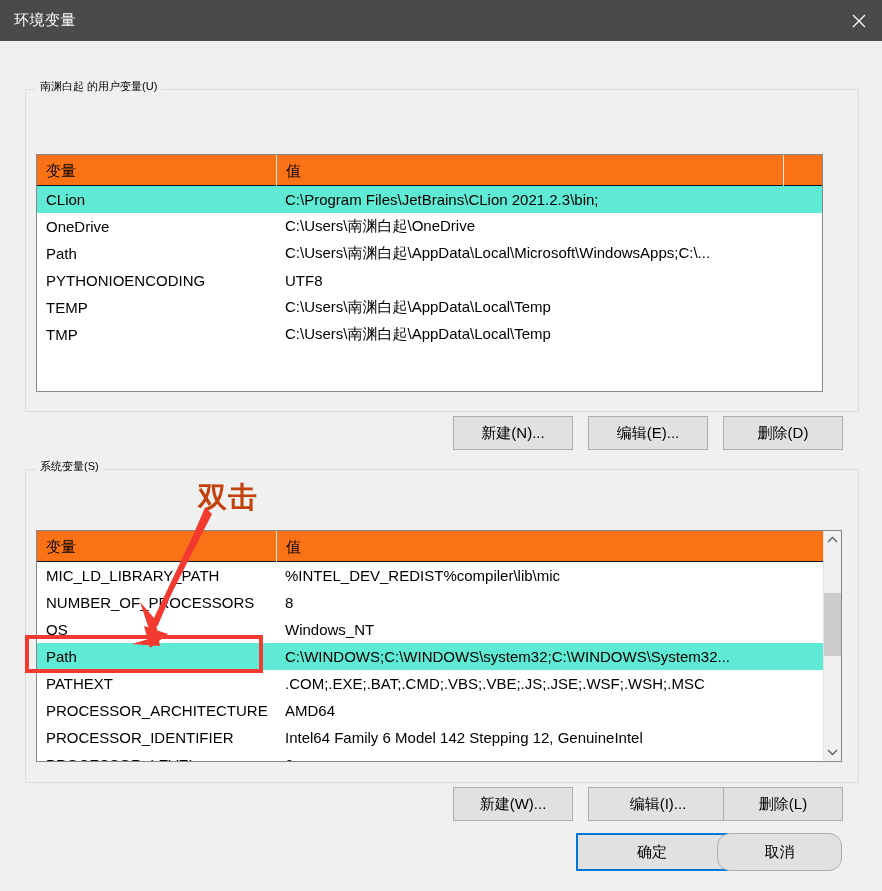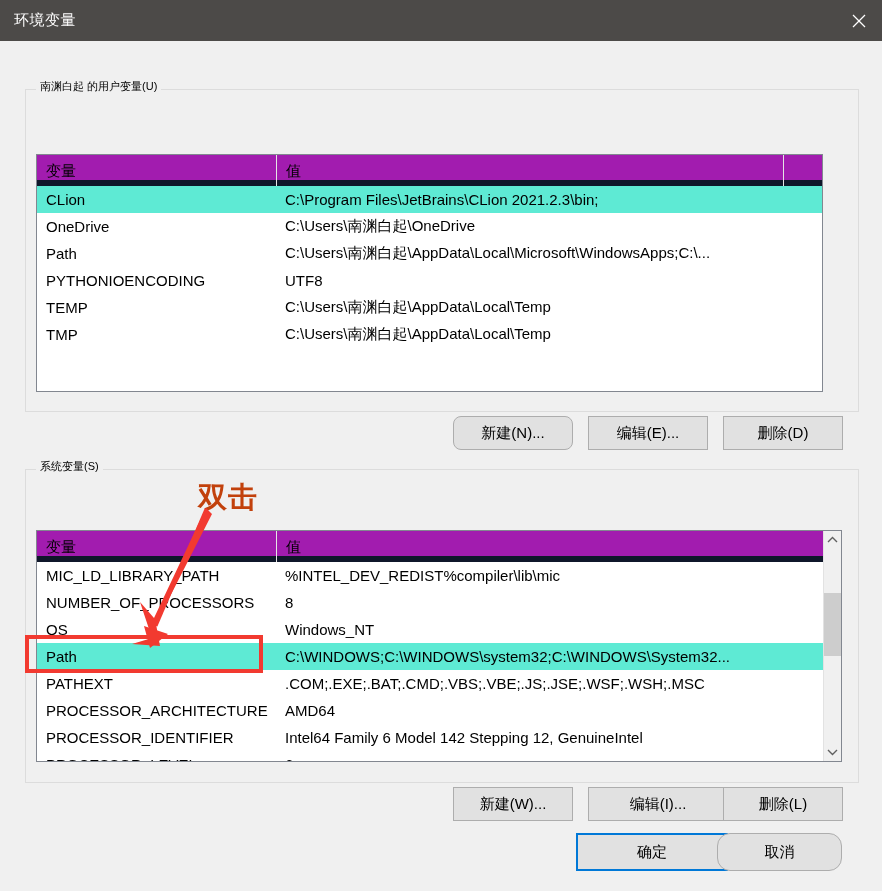--- a/index.html
+++ b/index.html
@@ -96,22 +96,22 @@
     width: 787px; height: 238px;
   }
   .list-system {
     left: 36px; top: 489px;
     width: 806px; height: 232px;
   }
 
   .list-header {
     position: relative;
     height: 31px;
-    background: #a21caf;
-    border-bottom: 6px solid #0f172a;
+    background: #f97316;
+    border-bottom: 1px solid #0f172a;
     box-sizing: border-box;
   }
   .hdr-cell {
     position: absolute;
     top: 0;
     height: 31px;
     line-height: 31px;
     font-size: 15px;
     color: #000000;
     padding-left: 9px;
@@ -187,21 +187,21 @@
     box-sizing: border-box;
     font-family: "Liberation Sans", "DejaVu Sans", sans-serif;
     font-size: 15px;
     color: #000000;
     text-align: center;
     line-height: 32px;
     cursor: default;
     user-select: none;
     padding: 0;
   }
-  .btn-new-user   { left: 453px; top: 375px; width: 120px; border-radius: 8px; }
+  .btn-new-user   { left: 453px; top: 375px; width: 120px; }
   .btn-edit-user  { left: 588px; top: 375px; width: 120px; }
   .btn-del-user   { left: 723px; top: 375px; width: 120px; }
   .btn-new-sys    { left: 453px; top: 746px; width: 120px; }
   .btn-edit-sys   { left: 588px; top: 746px; width: 140px; }
   .btn-del-sys    { left: 723px; top: 746px; width: 120px; }
 
   .btn-ok {
     left: 576px; top: 792px; width: 152px; height: 38px;
     background: #e1e1e1;
     border: 2px solid #0078d7;

